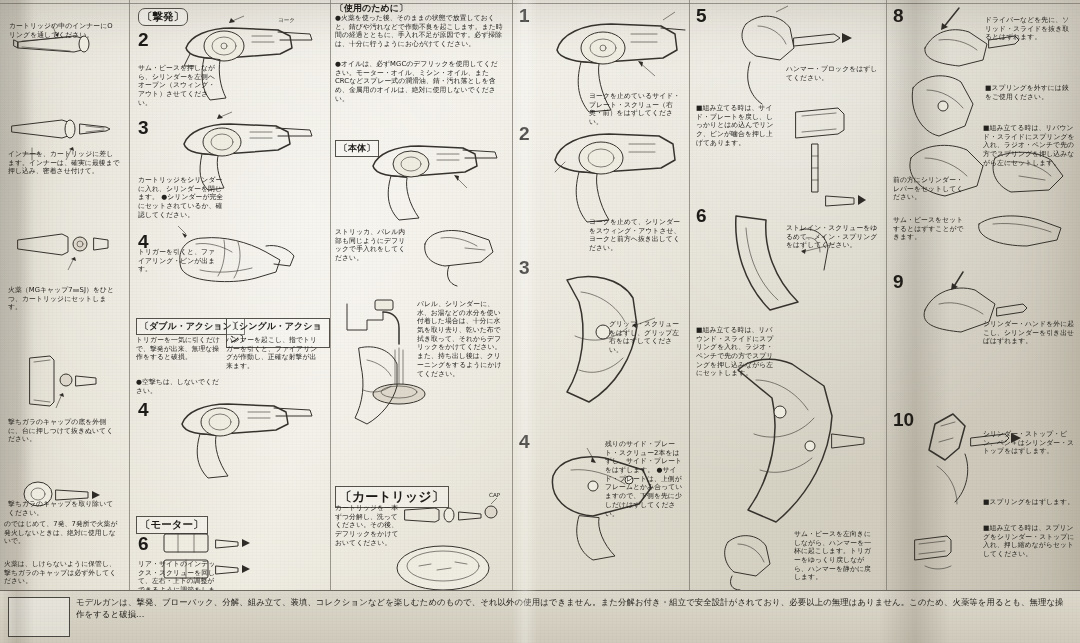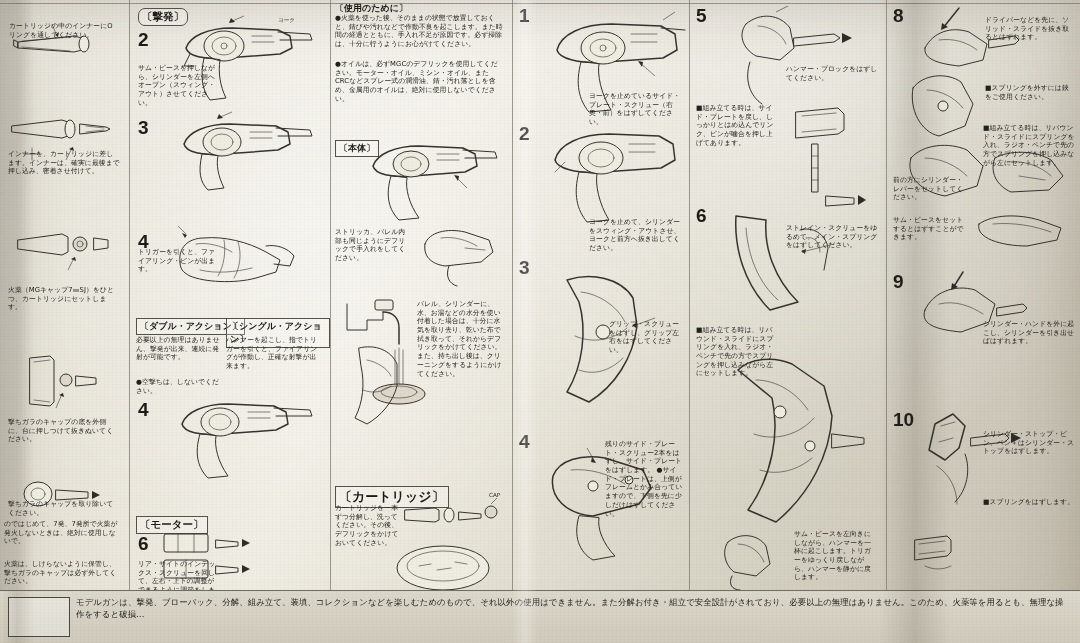--- a/index.html
+++ b/index.html
@@ -185,40 +185,42 @@
         <path class="ln th" d="M24 36 C28 24 46 16 70 16 L116 18 L128 24 L130 36 L118 42 L64 46 C42 48 26 44 24 36 Z"></path>
         <ellipse class="fillw" cx="62" cy="34" rx="19" ry="14"></ellipse>
         <ellipse class="ln lt" cx="62" cy="34" rx="11" ry="8"></ellipse>
         <path class="ln" d="M116 20 L150 22 L152 28 L118 28"></path>
         <path class="ln" d="M42 46 C38 64 40 74 48 82 L64 80 C58 68 56 56 58 48 Z"></path>
         <path class="ln lt" d="M90 24 L112 24 M90 30 L112 30"></path>
         <path class="leader" d="M58 10 L72 4"></path>
         <path class="arrow" d="M57 11 l2 -5 l4 4 z"></path>
       </svg>
     </div>
+    <div class="blk jp tiny" style="left:8px;top:176px;width:88px;">カートリッジをシリンダーに入れ、シリンダーを閉じます。
+●シリンダーが完全にセットされているか、確認してください。</div>
 
     <div class="blk stepnum" style="left:8px;top:232px;">4</div>
     <div class="art" style="left:34px;top:222px;">
       <svg width="156" height="84">
         <path class="ln" d="M16 40 C14 26 24 16 40 16 C60 14 84 20 102 30 L116 38 L112 50 L92 56 C70 62 40 60 26 54 C18 50 16 46 16 40 Z"></path>
         <path class="ln lt" d="M32 22 C44 20 58 24 68 30 M36 48 C52 52 72 50 88 46"></path>
         <path class="ln" d="M102 24 C112 22 124 26 130 34 L126 44 L110 42"></path>
         <path class="ln lt" d="M60 18 C62 30 60 44 54 54"></path>
         <path class="ln lt" d="M74 20 C78 32 76 46 70 56"></path>
         <path class="leader" d="M22 12 L14 4"></path>
         <path class="arrow" d="M23 13 l-5 -2 l3 5 z"></path>
       </svg>
     </div>
     <div class="blk jp tiny" style="left:8px;top:248px;width:80px;">トリガーを引くと、ファイアリング・ピンが出ます。</div>
 
     <div class="blk hdr" style="left:6px;top:318px;font-size:9px;">
       〔ダブル・アクション〕
     </div>
     <div class="blk hdr" style="left:96px;top:318px;font-size:9px;">〔シングル・アクション〕</div>
-    <div class="blk jp tiny" style="left:6px;top:336px;width:86px;">必要以上の無理はありません、撃発が出来、連続に発射が可能です。</div>
+    <div class="blk jp tiny" style="left:6px;top:336px;width:86px;">トリガーを一気に引くだけで、撃発が出来、無理な操作をすると破損。</div>
     <div class="blk jp tiny" style="left:96px;top:336px;width:92px;">ハンマーを起こし、指でトリガーを引くと、ファイアリングが作動し、正確な射撃が出来ます。</div>
     <div class="blk jp tiny" style="left:6px;top:378px;width:88px;">●空撃ちは、しないでください。</div>
 
     <div class="blk stepnum" style="left:8px;top:400px;">4</div>
     <div class="art" style="left:30px;top:388px;">
       <svg width="160" height="92">
         <path class="ln th" d="M22 36 C26 24 44 16 68 16 L114 18 L126 24 L128 36 L116 42 L62 46 C40 48 24 44 22 36 Z"></path>
         <ellipse class="fillw" cx="60" cy="34" rx="19" ry="14"></ellipse>
         <ellipse class="ln lt" cx="60" cy="34" rx="11" ry="8"></ellipse>
         <path class="ln" d="M114 20 L150 22 L152 28 L116 28"></path>
@@ -497,20 +499,21 @@
         <path class="ln th" d="M26 16 L44 6 L56 18 L50 40 L36 52 L20 42 Z"></path>
         <path class="ln lt" d="M32 18 L46 14 M30 34 L44 30"></path>
         <path class="ln" d="M56 46 C62 62 58 82 46 94"></path>
         <path class="ln" d="M62 30 L96 26 L100 30 L96 34 L62 38 Z"></path>
         <path class="arrow" d="M102 25 l10 5 l-10 5 z"></path>
         <path class="ln lt" d="M28 58 C40 66 48 80 48 96"></path>
       </svg>
     </div>
     <div class="blk jp tiny" style="left:96px;top:430px;width:92px;">シリンダー・ストップ・ピン、ベン＋はシリンダー・ストップをはずします。</div>
     <div class="blk jp tiny" style="left:96px;top:498px;width:92px;">■スプリングをはずします。</div>
+    <div class="blk jp tiny" style="left:96px;top:524px;width:92px;">■組み立てる時は、スプリングをシリンダー・ストップに入れ、押し縮めながらセットしてください。</div>
     <div class="art" style="left:18px;top:520px;">
       <svg width="76" height="64">
         <path class="ln" d="M10 20 L42 16 L46 20 L46 32 L42 36 L10 40 Z"></path>
         <path class="ln lt" d="M14 24 L40 21 M14 34 L40 31"></path>
         <path class="ln lt" d="M20 46 C28 50 38 50 46 46"></path>
       </svg>
     </div>
   </div>
 
   <div class="bottombar">

